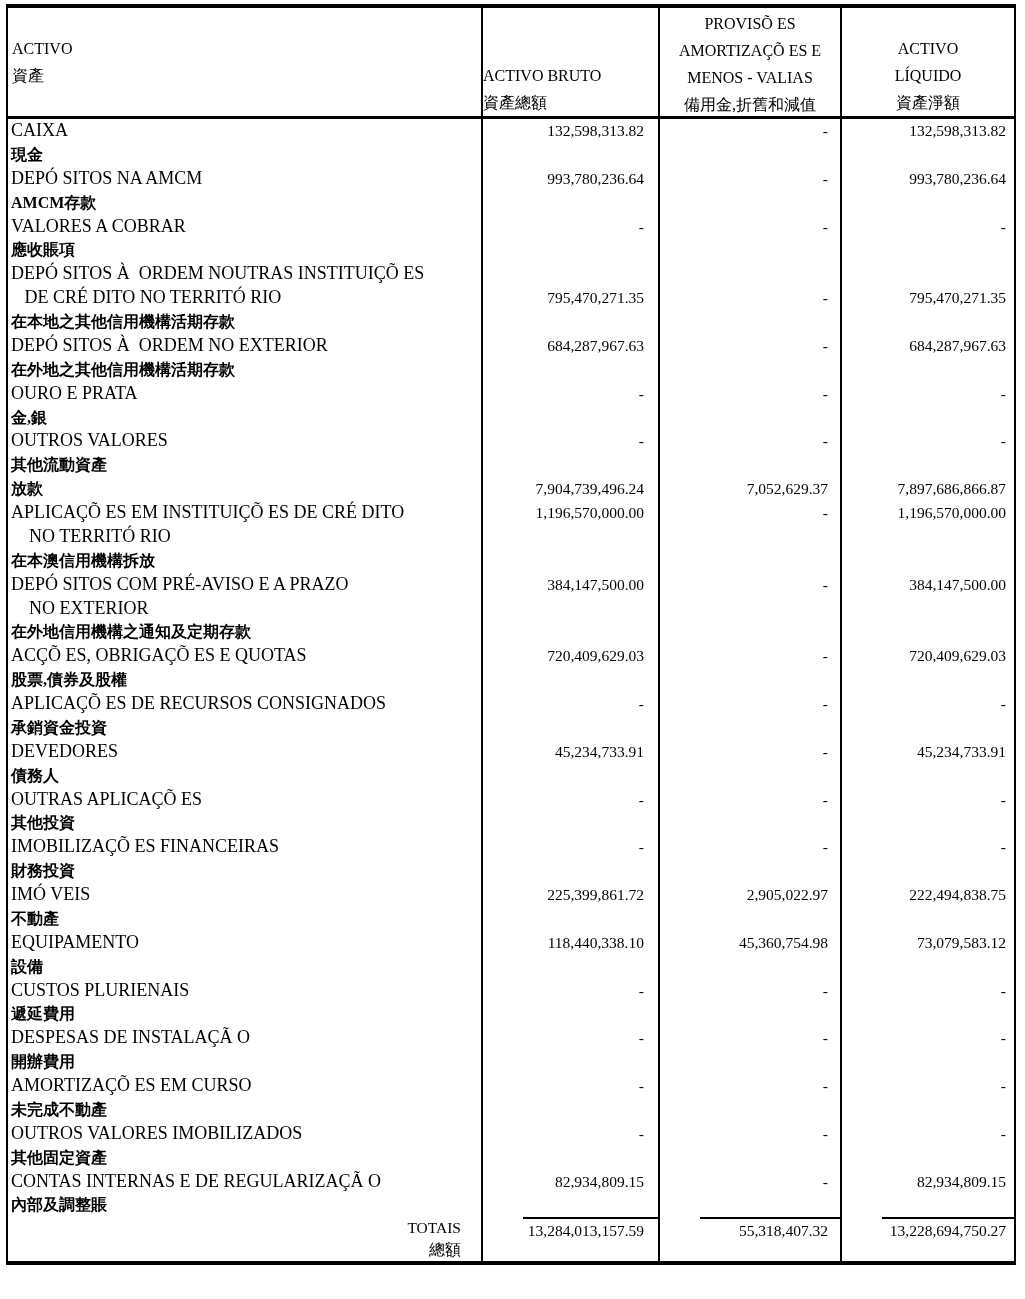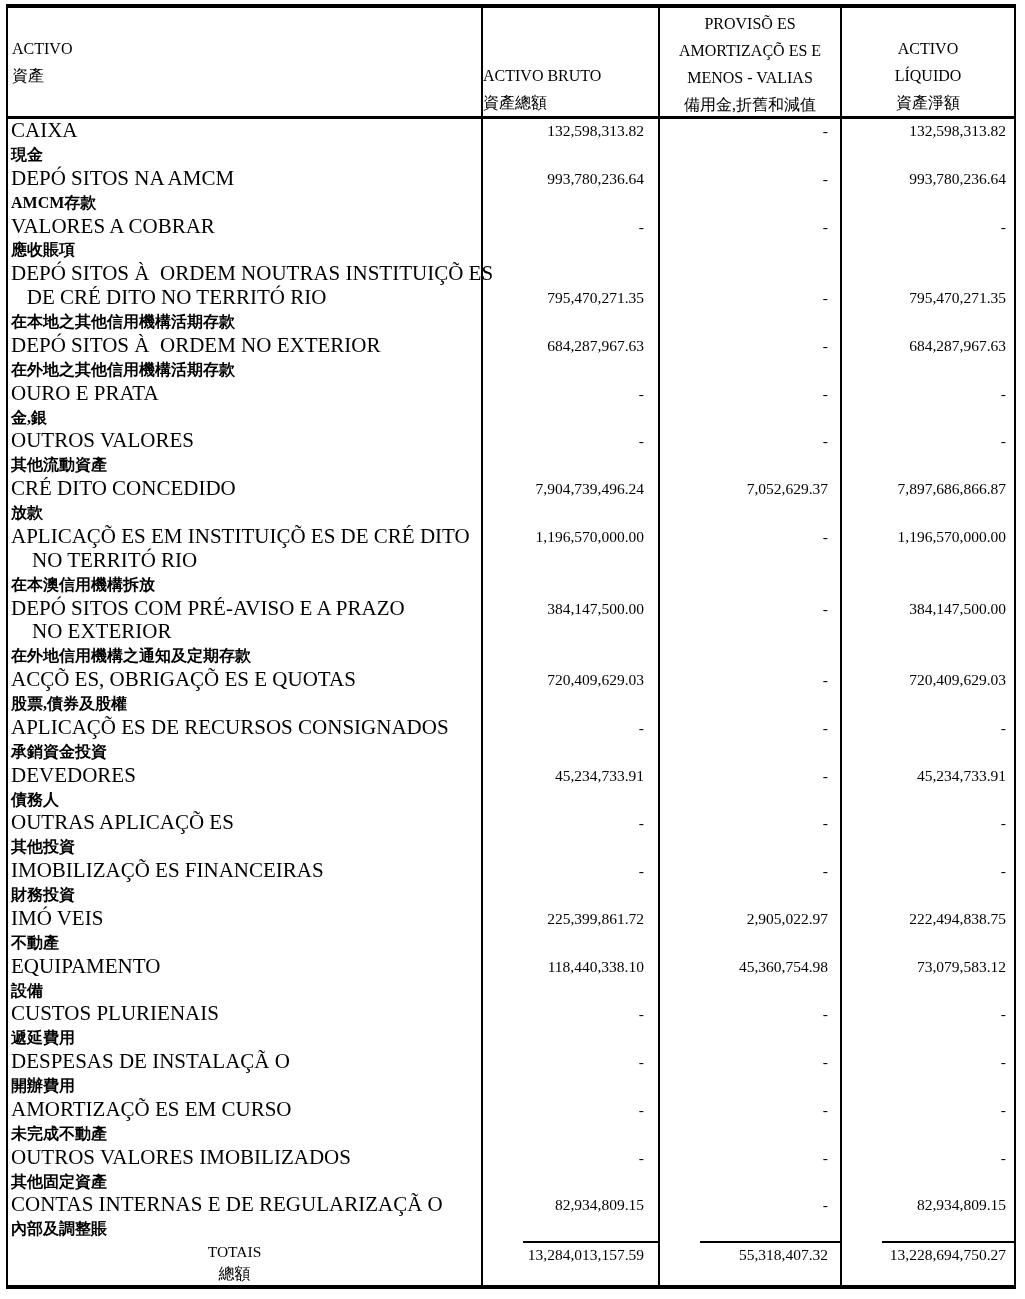--- a/index.html
+++ b/index.html
@@ -34,36 +34,36 @@
   .hl { height:27px; line-height:27px; font-size:16px; white-space:pre; }
   .thead .c1 { text-align:left; padding-left:4px; padding-top:27px; }
   .thead .c2 { text-align:left; padding-top:54px; }
   .thead .c3 { text-align:center; padding-top:2px; }
   .thead .c4 { text-align:center; padding-top:27px; }
 
   
   .trow .cell { overflow:visible; }
   .pt, .cnl {
     height:23.89px; line-height:23.89px;
-    font-size:21px; white-space:pre;
+    font-size:18px; white-space:pre;
     padding-left:3px;
   }
   .cnl { font-size:16px;font-weight:bold; }
   .cn  { font-size:16px; }
   .num {
     font-size:15.5px; line-height:23.89px;
     text-align:right; white-space:pre;
   }
   .c2.num { padding-right:14px; }
   .c3.num { padding-right:12px; }
   .c4.num { padding-right:8px; }
 
   
   .totals .cell { height:44px; }
-  .totals .c1 { text-align:center; padding-right:20px; }
+  .totals .c1 { text-align:right; padding-right:20px; }
   .totals .tl { height:22px; line-height:22px; font-size:15.5px; }
   .totals .tl.cn { font-size:16px; }
   .totals .num { border-top:2px solid #000; line-height:24px;margin-left:40px; }
 </style>
 </head>
 <body>
 
 <div class="sheet">
   <div class="table">
 
@@ -149,21 +149,20 @@
           <div class="cell c1">
             <div class="pt">OUTROS VALORES</div>
             <div class="cnl">其他流動資產</div>
           </div>
           <div class="cell c2 num" style="padding-top: 0px;">-</div>
           <div class="cell c3 num" style="padding-top: 0px;">-</div>
           <div class="cell c4 num" style="padding-top: 0px;">-</div>
         </div>
         <div class="cols trow">
           <div class="cell c1">
-            <div class="pt">CRÉ DITO CONCEDIDO</div>
             <div class="cnl">放款</div>
           </div>
           <div class="cell c2 num" style="padding-top: 0px;">7,904,739,496.24</div>
           <div class="cell c3 num" style="padding-top: 0px;">7,052,629.37</div>
           <div class="cell c4 num" style="padding-top: 0px;">7,897,686,866.87</div>
         </div>
         <div class="cols trow">
           <div class="cell c1">
             <div class="pt">APLICAÇÕ ES EM INSTITUIÇÕ ES DE CRÉ DITO</div>
             <div class="pt">    NO TERRITÓ RIO</div>

